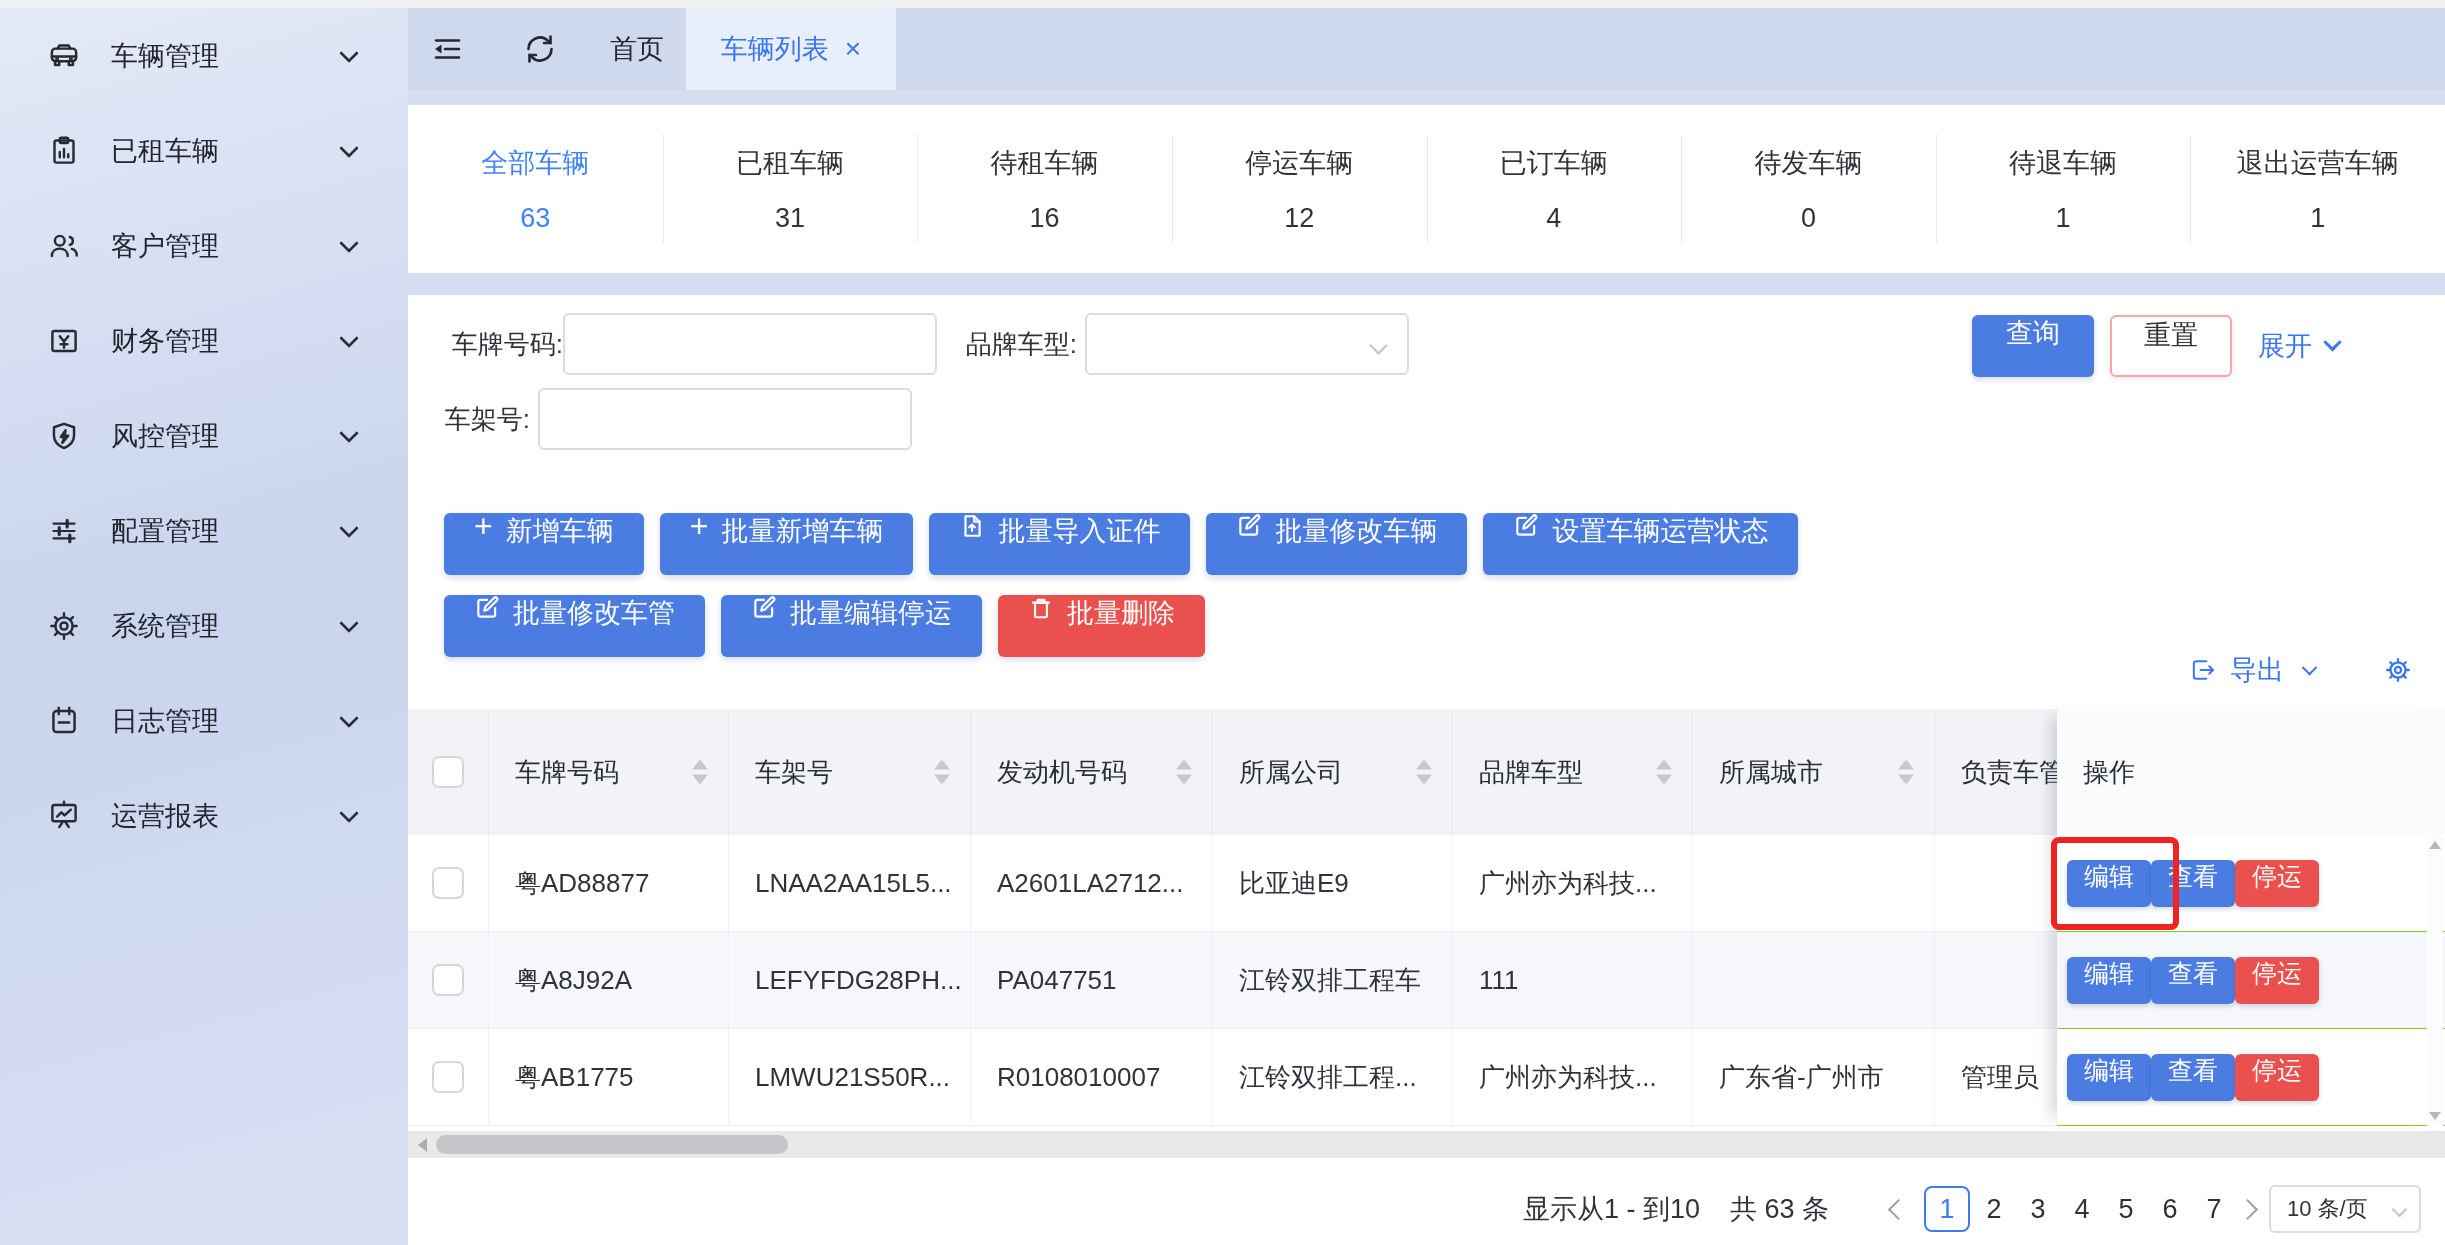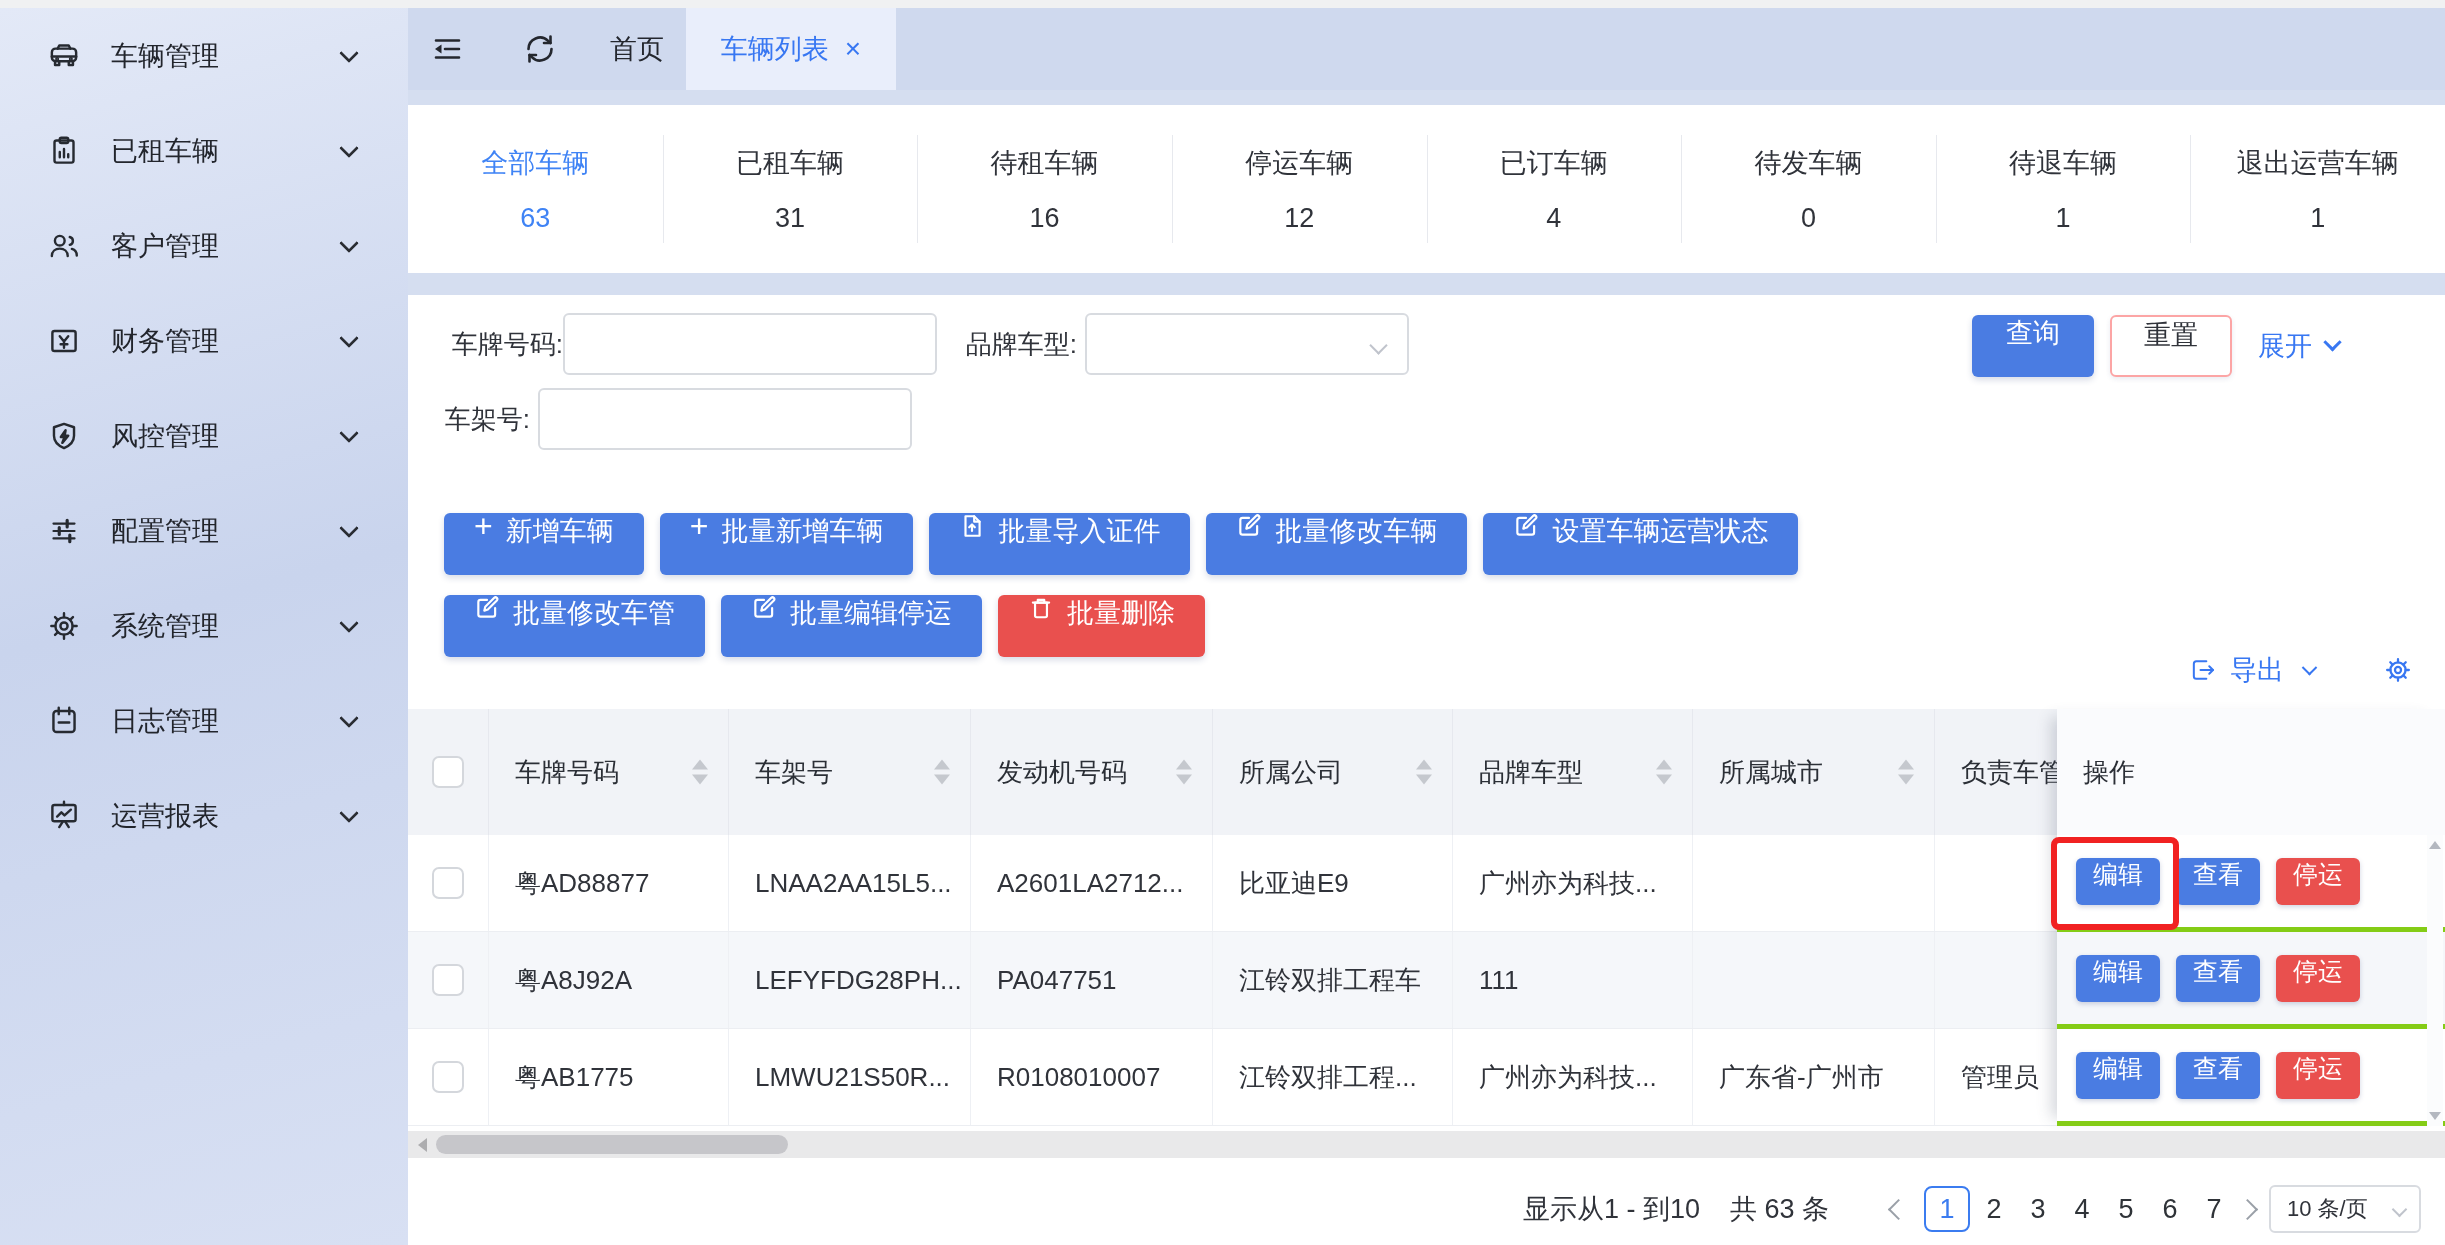--- a/index.html
+++ b/index.html
@@ -102,22 +102,22 @@
 
   .w-cb{width:80px;flex:0 0 80px;} .w1{width:240px;flex:0 0 240px;} .w2{width:242px;flex:0 0 242px;}
   .w3{width:242px;flex:0 0 242px;} .w4{width:240px;flex:0 0 240px;} .w5{width:240px;flex:0 0 240px;}
   .w6{width:242px;flex:0 0 242px;} .w7{width:242px;flex:0 0 242px;} .wfill{flex:1 1 auto;}
 
   
   .ops-col { position:absolute; left:1649px; top:414px; width:388px; height:417px;
              box-shadow:-14px 0 14px -8px rgba(55,65,90,.20); }
   .ops-head { height:126px; background:#fafbfd; display:flex; align-items:center; padding-left:26px;
               font-size:26px; color:#2b2f36; }
-  .ops-row { position:relative; height:97px; background:#fff; border-bottom:5px solid #84cc16;
-             display:flex; align-items:center; gap:16px; padding-left:19px; }
+  .ops-row { position:relative; height:97px; background:#fff; border-bottom:1px solid #84cc16;
+             display:flex; align-items:center; gap:0; padding-left:10px; }
   .ops-row.stripe { background:#f5f7fa; }
   .btn.small { height:47px; padding:0 17px; font-size:25px; gap:0; box-shadow:0 2px 5px rgba(40,60,120,.22); }
   .hl-box { position:absolute; left:-6px; top:128px; width:128px; height:93px; border:6px solid #f12222;
             border-radius:8px; pointer-events:none; }
   .vscroll { position:absolute; right:2px; top:126px; width:16px; height:291px; background:#fbfcfd; }
   .vscroll .a-up { position:absolute; top:6px; left:2px; width:0; height:0;
                    border-left:6px solid transparent; border-right:6px solid transparent; border-bottom:8px solid #b4b8c0; }
   .vscroll .a-dn { position:absolute; bottom:6px; left:2px; width:0; height:0;
                    border-left:6px solid transparent; border-right:6px solid transparent; border-top:8px solid #b4b8c0; }
 

